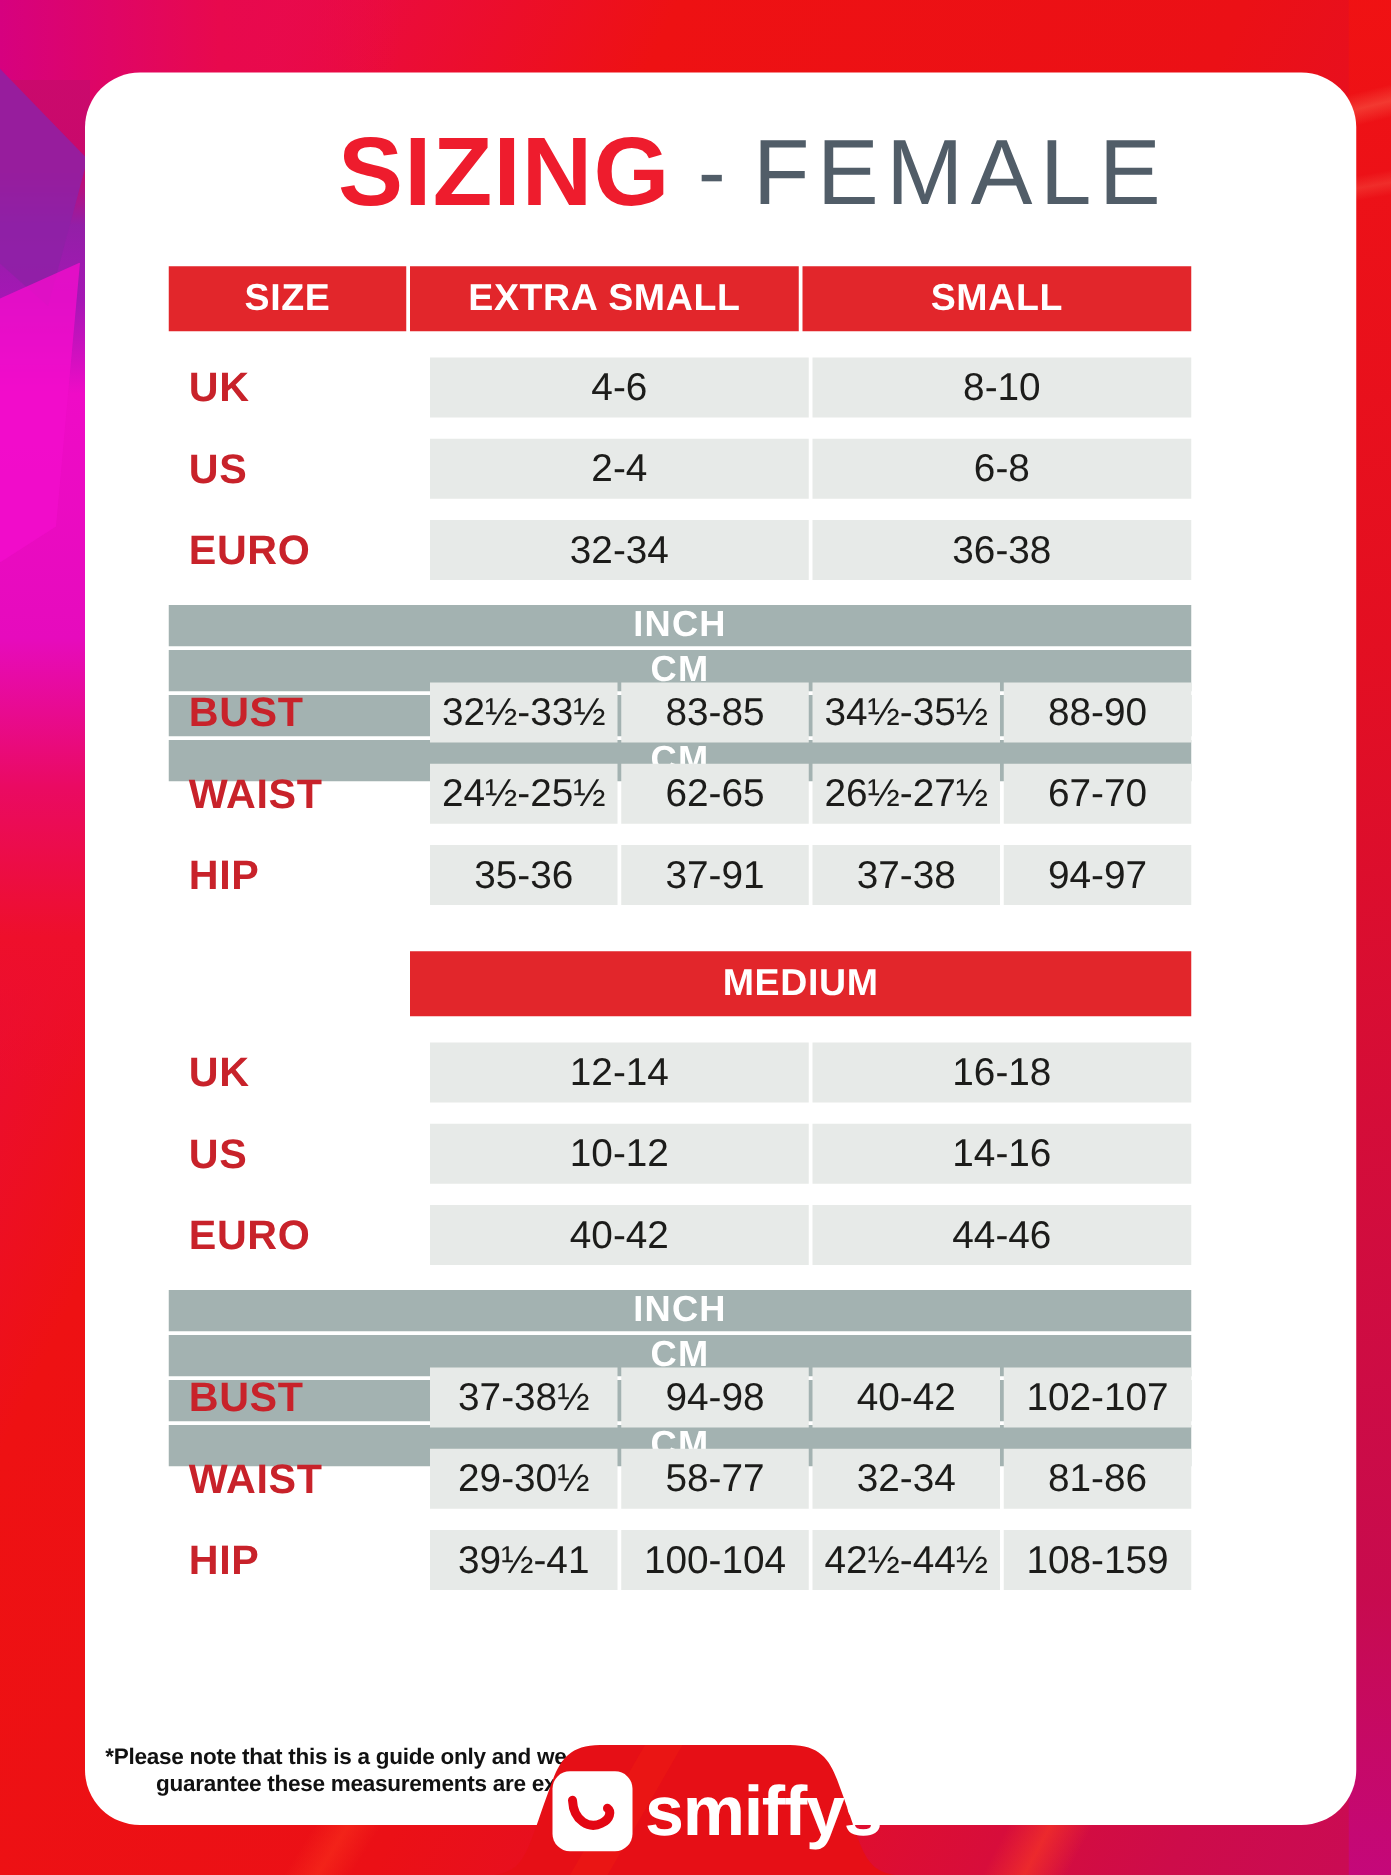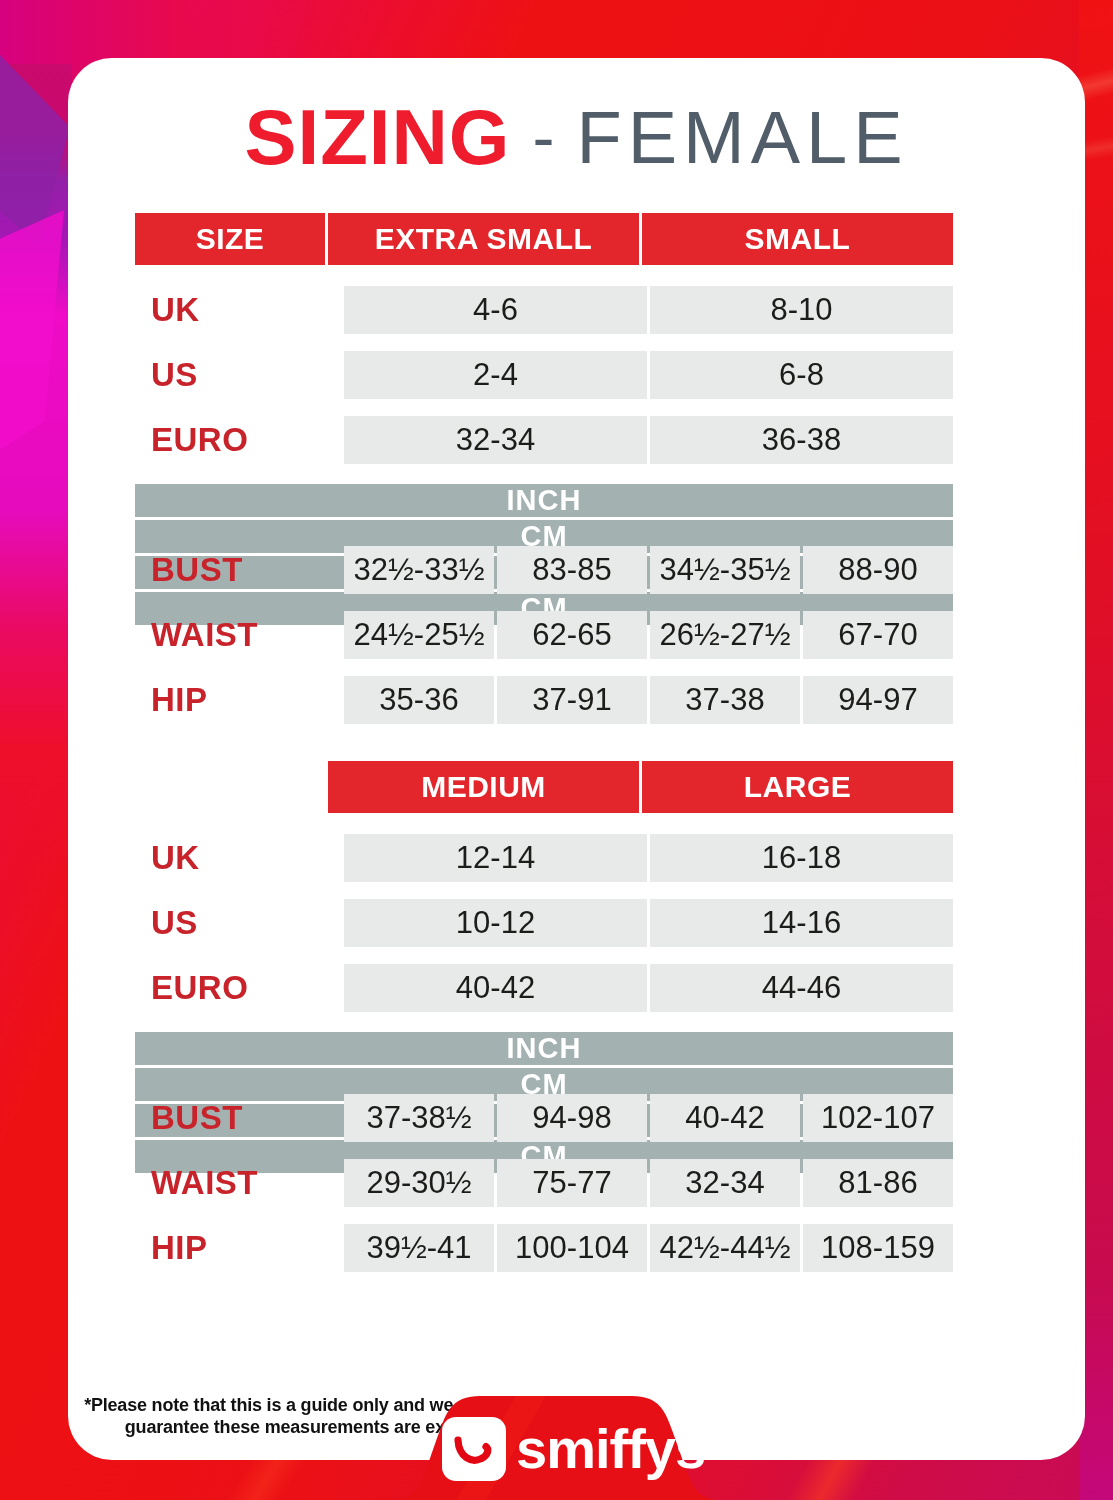--- a/index.html
+++ b/index.html
@@ -24,21 +24,21 @@
   .wave1{right:-40px;top:90px;width:260px;height:26px;transform:rotate(-14deg);}
   .wave2{right:-30px;top:150px;width:220px;height:20px;transform:rotate(-10deg);opacity:.7;}
   .bg-strip-right{position:absolute;right:0;top:0;width:34px;height:1500px;z-index:1;
     background:linear-gradient(180deg,#f11212 0%,#e30f21 35%,#d40d38 60%,#c70b4e 85%,#c4077e 100%);opacity:.9;}
 
   
   .card{position:absolute;left:68px;top:58px;width:1017px;height:1402px;background:#ffffff;
     border-radius:44px;z-index:5;}
 
   
-  .title{position:absolute;top:18px;left:0;width:100%;height:122px;display:flex;align-items:center;justify-content:center;}
+  .title{position:absolute;top:18px;left:0;width:100%;height:122px;display:flex;align-items:center;justify-content:center;padding-left:26px;}
   .t-red{color:#ee1c2d;font-size:78px;font-weight:800;letter-spacing:1px;}
   .t-dash{color:#515d68;font-size:66px;font-weight:300;margin:0 22px;}
   .t-gray{color:#515d68;font-size:74px;font-weight:300;letter-spacing:6px;}
 
   
   .table{position:absolute;left:67px;top:155px;width:818px;}
   .sect + .sect{margin-top:37px;}
   .row{display:flex;gap:3px;height:48px;margin-bottom:17px;}
   .head-row{height:52px;margin-bottom:21px;}
   .unit-row{margin-top:7px;flex-direction:column;}
@@ -135,21 +135,20 @@
         <div class="sub cell">37-91</div>
         <div class="sub cell">37-38</div>
         <div class="sub cell">94-97</div>
       </div>
     </div>
 
     <div class="sect">
       <div class="row head-row">
         <div class="lab"></div>
         <div class="grp red-head">MEDIUM</div>
-        <div class="grp red-head">LARGE</div>
       </div>
 
       <div class="row">
         <div class="lab row-label">UK</div>
         <div class="grp cell">12-14</div>
         <div class="grp cell">16-18</div>
       </div>
       <div class="row">
         <div class="lab row-label">US</div>
         <div class="grp cell">10-12</div>
@@ -172,21 +171,21 @@
       <div class="row">
         <div class="lab row-label">BUST</div>
         <div class="sub cell">37-38½</div>
         <div class="sub cell">94-98</div>
         <div class="sub cell">40-42</div>
         <div class="sub cell">102-107</div>
       </div>
       <div class="row">
         <div class="lab row-label">WAIST</div>
         <div class="sub cell">29-30½</div>
-        <div class="sub cell">75-77</div>
+        <div class="sub cell">58-77</div>
         <div class="sub cell">32-34</div>
         <div class="sub cell">81-86</div>
       </div>
       <div class="row">
         <div class="lab row-label">HIP</div>
         <div class="sub cell">39½-41</div>
         <div class="sub cell">100-104</div>
         <div class="sub cell">42½-44½</div>
         <div class="sub cell">108-159</div>
       </div>

